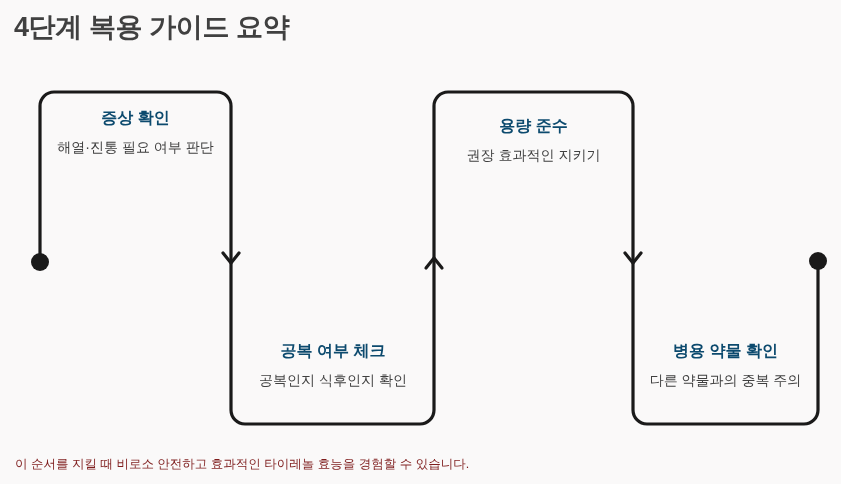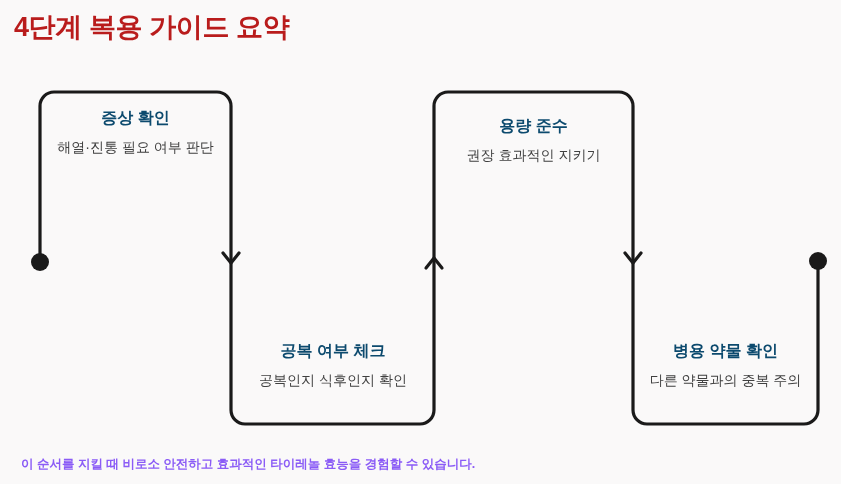--- a/index.html
+++ b/index.html
@@ -15,21 +15,21 @@
     overflow: hidden;
     position: relative;
   }
   #page-title {
     position: absolute;
     left: 14px;
     top: 9px;
     font-size: 27px;
     font-weight: bold;
     letter-spacing: -0.4px;
-    color: #b91c1c;
+    color: #404040;
     white-space: nowrap;
   }
   #flow-canvas {
     position: absolute;
     left: 0;
     top: 0;
     width: 841px;
     height: 484px;
   }
   .step-node {
@@ -45,26 +45,25 @@
     white-space: nowrap;
   }
   .step-desc {
     font-size: 14px;
     color: #404040;
     line-height: 18px;
     margin-top: 10px;
   }
   #footer-note {
     position: absolute;
-    left: 21px;
+    left: 15px;
     top: 456px;
     font-size: 12.5px;
-    color: #8b5cf6;
+    color: #7f1d1d;
     white-space: nowrap;
-    font-weight: bold;
   }
 </style>
 </head>
 <body>
 
 <div id="page-title">4단계 복용 가이드 요약</div>
 
 <svg id="flow-canvas" viewBox="0 0 841 484" xmlns="http://www.w3.org/2000/svg">
 
   <path d="M 40 262 L 40 106 A 14 14 0 0 1 54 92 L 217 92 A 14 14 0 0 1 231 106 L 231 262" fill="none" stroke="#1a1a1a" stroke-width="3.2" stroke-linecap="butt"></path>

